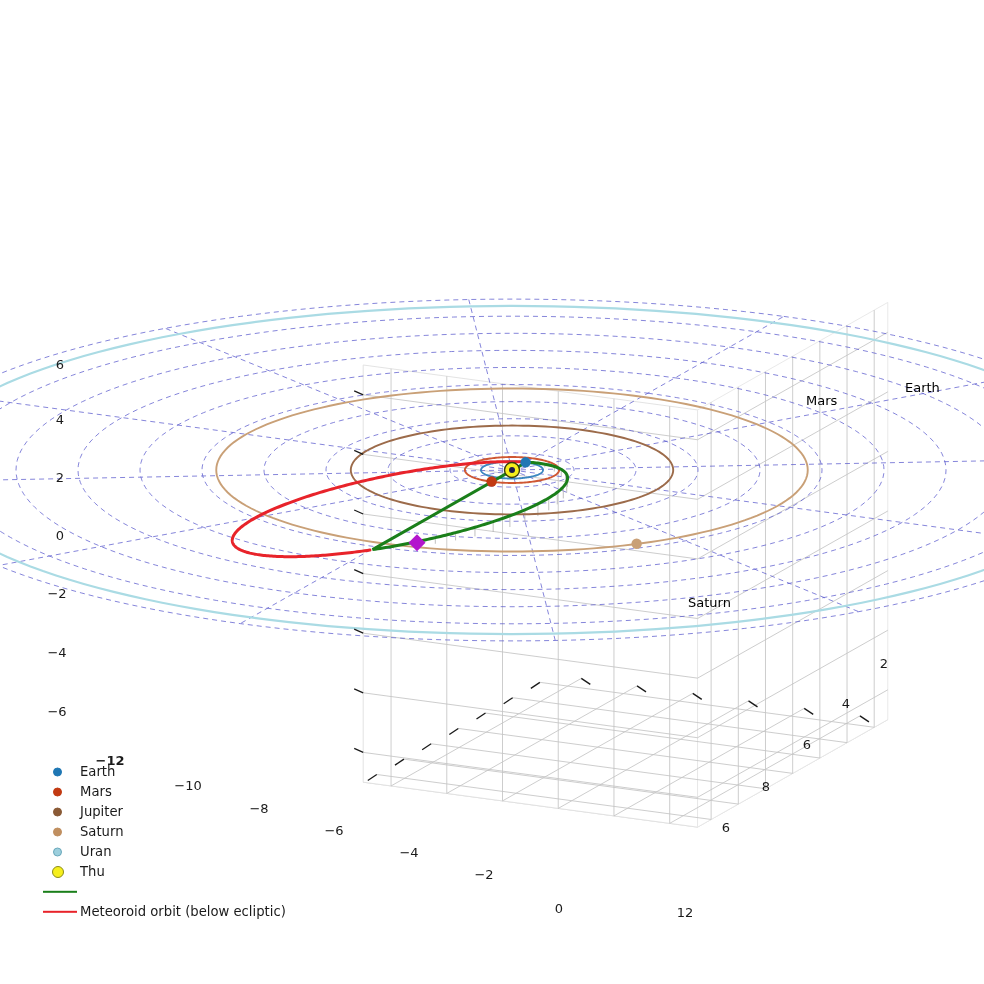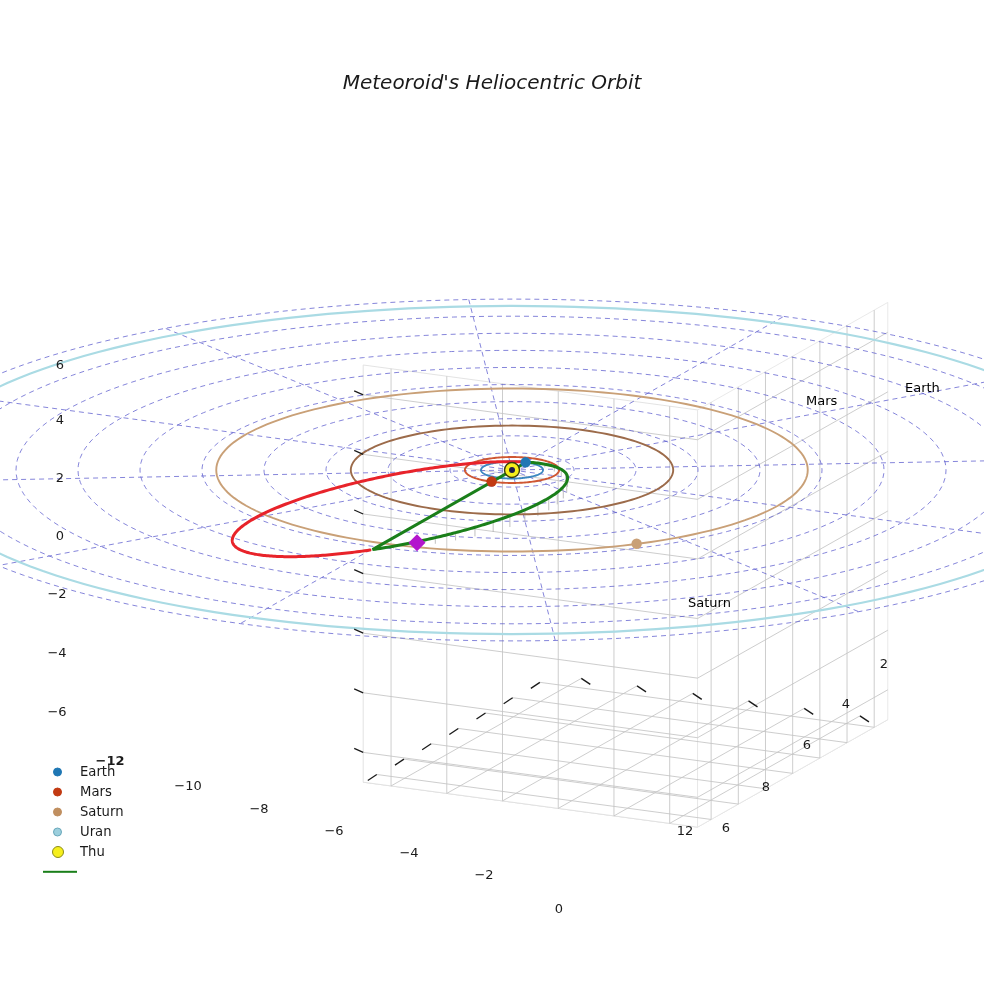--- a/index.html
+++ b/index.html
@@ -96,21 +96,20 @@
     font-size: 13px;
     color: #000000;
     white-space: nowrap;
   }
 </style>
 </head>
 <body>
 
 <div id="root">
 
-  <div class="chart-title">Meteoroid's Heliocentric Orbit</div>
 
   <svg id="plot-svg" viewBox="0 0 984 984">
     <defs></defs>
     <g id="g-panes">
         <polygon points="363.20,782.18 553.45,674.66 887.80,719.61 697.55,827.13" fill="#ffffff" stroke="#d6d6d6" stroke-width="0.9"></polygon>
         <polygon points="363.20,782.18 697.55,827.13 697.55,409.94 363.20,364.99" fill="#ffffff" stroke="#e0e0e0" stroke-width="0.9"></polygon>
         <polygon points="697.55,827.13 887.80,719.61 887.80,302.42 697.55,409.94" fill="#ffffff" stroke="#e6e6e6" stroke-width="0.9"></polygon>
       </g>
     <g id="g-gridwall">
         <line x1="376.78854882973735" y1="774.4992951321035" x2="711.1399340530274" y2="819.4485996535789" stroke="#c4c4c4" stroke-width="0.85"></line>
@@ -251,21 +250,21 @@
       <div class="tick-label" style="left: 259px; top: 808px;">−8</div>
       <div class="tick-label" style="left: 334px; top: 830px;">−6</div>
       <div class="tick-label" style="left: 409px; top: 852px;">−4</div>
       <div class="tick-label" style="left: 484px; top: 874px;">−2</div>
       <div class="tick-label" style="left: 559px; top: 908px;">0</div>
       <div class="tick-label" style="left: 884px; top: 663px;">2</div>
       <div class="tick-label" style="left: 846px; top: 703px;">4</div>
       <div class="tick-label" style="left: 807px; top: 744px;">6</div>
       <div class="tick-label" style="left: 766px; top: 786px;">8</div>
       <div class="tick-label" style="left: 726px; top: 827px;">6</div>
-      <div class="tick-label" style="left: 685px; top: 830px;">12</div>
+      <div class="tick-label" style="left: 685px; top: 912px;">12</div>
       <div class="tick-label" style="left: 60px; top: 364px;">6</div>
       <div class="tick-label" style="left: 60px; top: 419px;">4</div>
       <div class="tick-label" style="left: 60px; top: 477px;">2</div>
       <div class="tick-label" style="left: 60px; top: 535px;">0</div>
       <div class="tick-label" style="left: 57px; top: 593px;">−2</div>
       <div class="tick-label" style="left: 57px; top: 652px;">−4</div>
       <div class="tick-label" style="left: 57px; top: 711px;">−6</div>
     </div>
   <div id="body-layer">
       <div class="body-label" style="left: 905px; top: 380px;">Earth</div>
@@ -281,20 +280,26 @@
         <span class="legend-label">Earth</span>
       </div>
       <div class="legend-row">
         <span class="legend-marker">
           <span class="dot sz-sm" style="background: rgb(194, 58, 18); border: 1.4px solid rgb(194, 58, 18);"></span>
         </span>
         <span class="legend-label">Mars</span>
       </div>
       <div class="legend-row">
         <span class="legend-marker">
+          <span class="dot sz-sm" style="background: rgb(138, 90, 54); border: 1.4px solid rgb(138, 90, 54);"></span>
+        </span>
+        <span class="legend-label">Jupiter</span>
+      </div>
+      <div class="legend-row">
+        <span class="legend-marker">
           <span class="dot sz-sm" style="background: rgb(192, 143, 96); border: 1.4px solid rgb(192, 143, 96);"></span>
         </span>
         <span class="legend-label">Saturn</span>
       </div>
       <div class="legend-row">
         <span class="legend-marker">
           <span class="dot sz-sm" style="background: rgb(156, 207, 221); border: 1.4px solid rgb(106, 168, 187);"></span>
         </span>
         <span class="legend-label">Uran</span>
       </div>
@@ -302,15 +307,21 @@
         <span class="legend-marker">
           <span class="dot sz-md" style="background: rgb(246, 239, 28); border: 1.4px solid rgb(140, 140, 26);"></span>
         </span>
         <span class="legend-label">Thu</span>
       </div>
       <div class="legend-row">
         <span class="legend-marker">
           <span class="linemk" style="background: rgb(26, 127, 26);"></span>
         </span>
       </div>
+      <div class="legend-row">
+        <span class="legend-marker">
+          <span class="linemk" style="background: rgb(232, 35, 42);"></span>
+        </span>
+        <span class="legend-label">Meteoroid orbit (below ecliptic)</span>
+      </div>
     </div>
 
 </div>
 
 </body></html>

